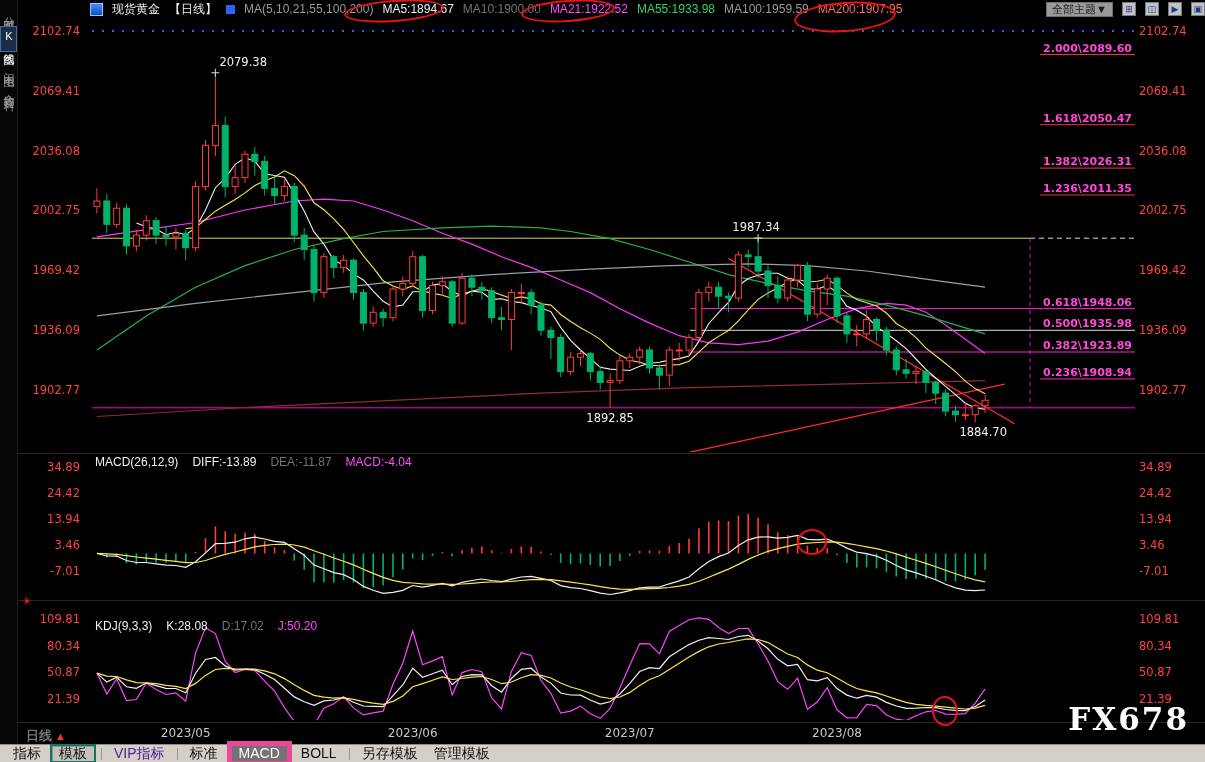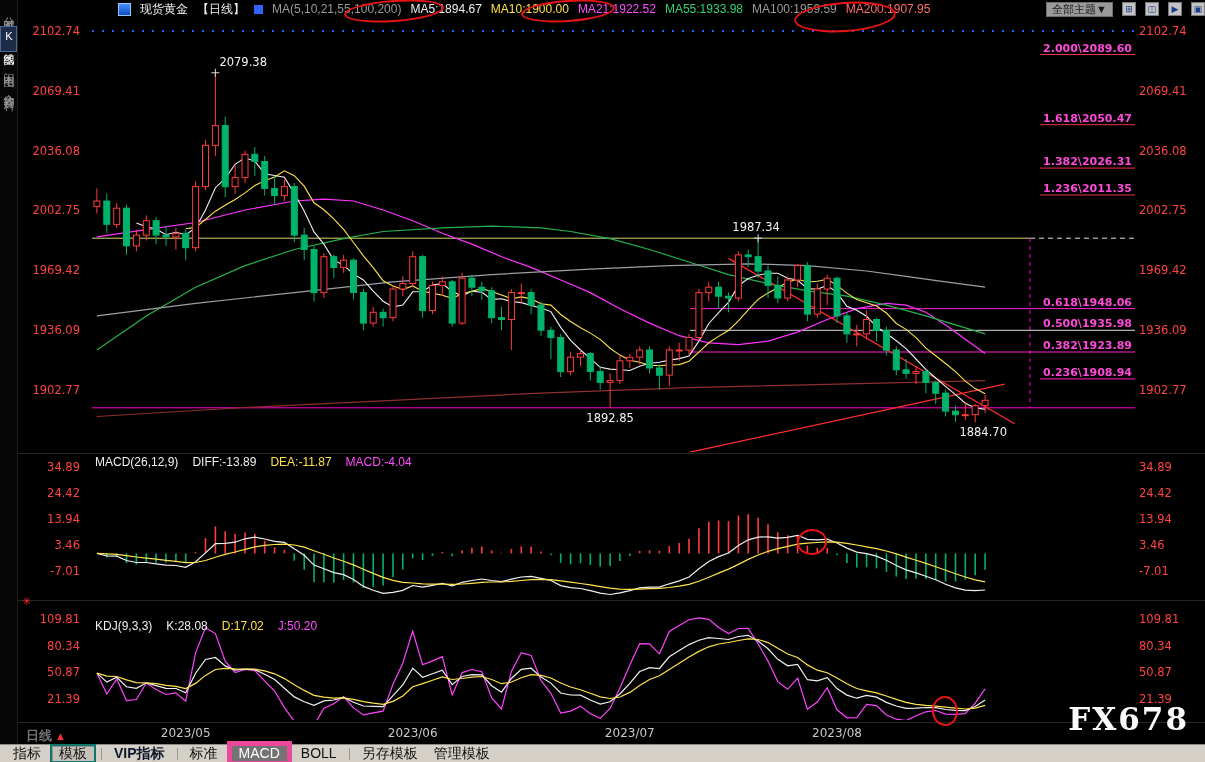--- a/index.html
+++ b/index.html
@@ -1,24 +1,24 @@
 <!DOCTYPE html>
 <html><head>
 <meta charset="utf-8">
 <style>
   html,body{margin:0;padding:0;background:#000;}
   body{font-family:"Liberation Sans","DejaVu Sans",sans-serif;}
   #app{position:relative;width:1205px;height:762px;background:#000;overflow:hidden;}
 
   
   #topbar{position:absolute;left:0;top:0;right:0;height:18px;display:flex;align-items:center;
-          padding-left:90px;font-size:12px;color:#ddd;z-index:6;gap:9px;margin-left:28px;}
+          padding-left:90px;font-size:12px;color:#ddd;z-index:6;gap:9px;}
   .inst-icon{width:11px;height:11px;background:linear-gradient(#4a8cff,#0a4fbf);border:1px solid #9cc4ff;display:inline-block;}
   .ma-ico{width:9px;height:9px;background:#2f62ff;display:inline-block;}
-  .c-white{color:#f0f0f0}.c-yellow{color:#fde047}.c-magenta{color:#ff4dff}
+  .c-white{color:#f0f0f0}.c-yellow{color:#737373}.c-magenta{color:#ff4dff}
   .c-green{color:#2fd26f}.c-gray{color:#9a9a9a}.c-red{color:#ff6b6b}
   #themeBtn{margin-left:auto;height:15px;font-size:11px;background:#9a9a9a;color:#1a1a1a;
             border:1px solid #6e6e6e;padding:0 5px;line-height:13px;cursor:pointer;}
   .winbtn{width:14px;height:14px;font-size:9px;background:#c2c2c2;border:1px solid #7a7a7a;
           color:#1a3c8c;padding:0;line-height:11px;cursor:pointer;}
 
   
   #sidebar{position:absolute;left:0;top:0;bottom:17px;width:17px;background:#050505;
            border-right:1px solid #1e1e1e;z-index:6;display:flex;flex-direction:column;
            align-items:center;padding-top:5px;gap:9px;}
@@ -42,21 +42,21 @@
 
   #watermark{position:absolute;right:16px;top:701px;font-family:"DejaVu Serif","Liberation Serif",serif;
              font-weight:bold;font-size:31px;color:#fafafa;letter-spacing:2px;z-index:6;}
 
   
   #bottombar{position:absolute;left:0;bottom:0;right:0;height:17px;background:#d4d0c8;
              display:flex;align-items:center;font-size:14px;color:#111;z-index:10;
              padding-left:6px;gap:2px;border-top:1px solid #8a8a8a;}
   .btab{padding:0 7px;height:15px;line-height:15px;cursor:pointer;white-space:nowrap;}
   .btab.pressed{border:2px solid #0f766e;background:#c6c2ba;box-shadow:inset 1px 1px 0 #97948e;}
-  .btab.accent{color:#0f172a;font-weight:bold;}
+  .btab.accent{color:#4c1d95;font-weight:normal;}
   .btab.active{background:#737373;color:#fff;border:5px solid #ec4899;}
   .sep{width:1px;height:12px;background:#9a978f;margin:0 3px;}
 
   .redcircle{position:absolute;border:2px solid #e81313;border-radius:50%;
              transform:rotate(-4deg);z-index:30;pointer-events:none;}
   #circles{position:absolute;left:0;top:0;width:1205px;height:762px;z-index:30;pointer-events:none;}
 </style>
 </head>
 <body>
 

